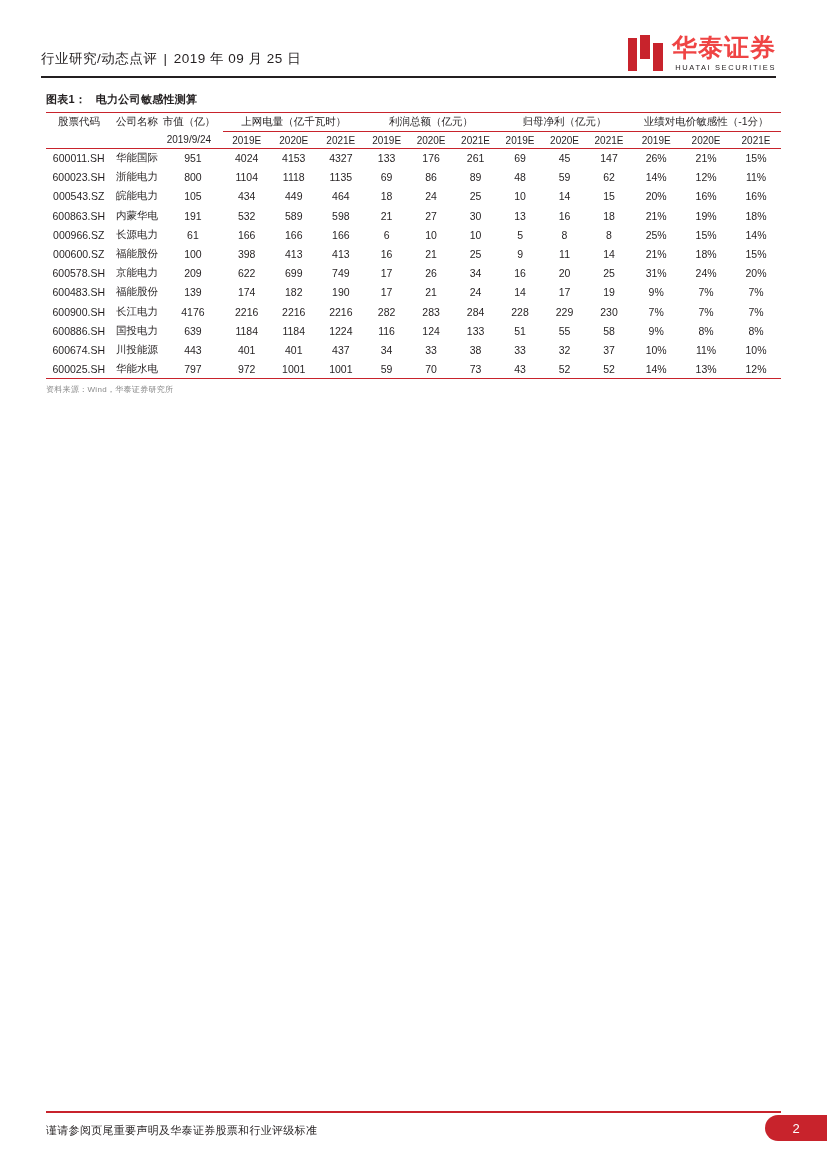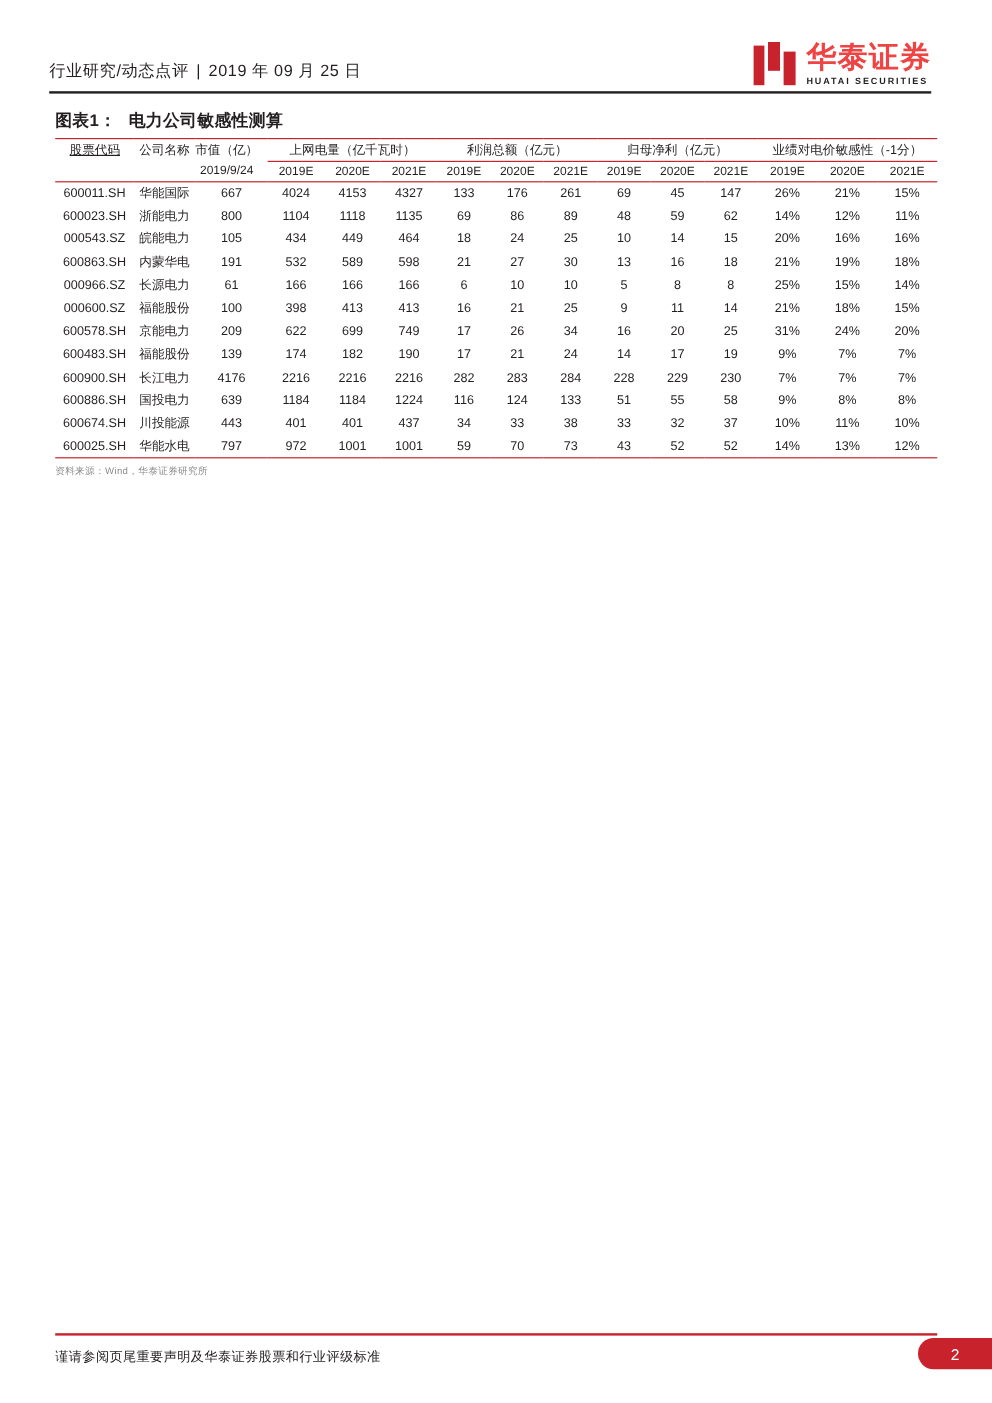--- a/index.html
+++ b/index.html
@@ -79,33 +79,32 @@
     font-weight: bold;
     letter-spacing: 1px;
     color: #ef4444;
     font-family: "DejaVu Sans", sans-serif;
   }
   .logo-en {
     font-size: 7.5px;
     letter-spacing: 1.6px;
     color: #231f20;
     margin-top: 4px;
-    text-align: left;
-    font-weight: bold;
+    text-align: right;
   }
 
   
   .exhibit {
     position: absolute;
     left: 46px;
     top: 92px;
     width: 735px;
   }
   .exh-title {
-    font-size: 14px;
+    font-size: 11px;
     font-weight: bold;
     color: #231f20;
     margin-bottom: 5px;
     letter-spacing: 0.3px;
   }
   .exh-title .label { margin-right: 6px; }
 
   table.tbl {
     width: 735px;
     border-collapse: collapse;
@@ -221,21 +220,21 @@
 
   <div class="exhibit">
     <div class="exh-title">
       <span class="label">图表1：</span>
       <span>电力公司敏感性测算</span>
     </div>
 
     <table class="tbl">
       <thead>
         <tr class="grp-row">
-          <td class="c-code" style="text-align:left;padding-left:12px;text-decoration:underline;">股票代码</td>
+          <td class="c-code" style="text-align:left;padding-left:12px;">股票代码</td>
           <td class="c-name">公司名称</td>
           <td class="c-cap" style="text-align:right;padding-right:8px;">市值（亿）</td>
           <td class="grp" colspan="3">上网电量（亿千瓦时）</td>
           <td class="grp" colspan="3">利润总额（亿元）</td>
           <td class="grp" colspan="3">归母净利（亿元）</td>
           <td class="grp" colspan="3">业绩对电价敏感性（-1分）</td>
         </tr>
         <tr class="sub-row">
           <td></td>
           <td></td>
@@ -251,21 +250,21 @@
           <td class="col-b">2021E</td>
           <td class="col-b">2019E</td>
           <td class="col-b">2020E</td>
           <td class="col-b">2021E</td>
         </tr>
       </thead>
       <tbody id="tbody">
           <tr>
             <td class="c-code">600011.SH</td>
             <td class="c-name">华能国际</td>
-            <td class="c-cap">667</td>
+            <td class="c-cap">951</td>
             <td class="num">4024</td>
             <td class="num">4153</td>
             <td class="num">4327</td>
             <td class="num">133</td>
             <td class="num">176</td>
             <td class="num">261</td>
             <td class="num">69</td>
             <td class="num">45</td>
             <td class="num">147</td>
             <td class="num">26%</td>

